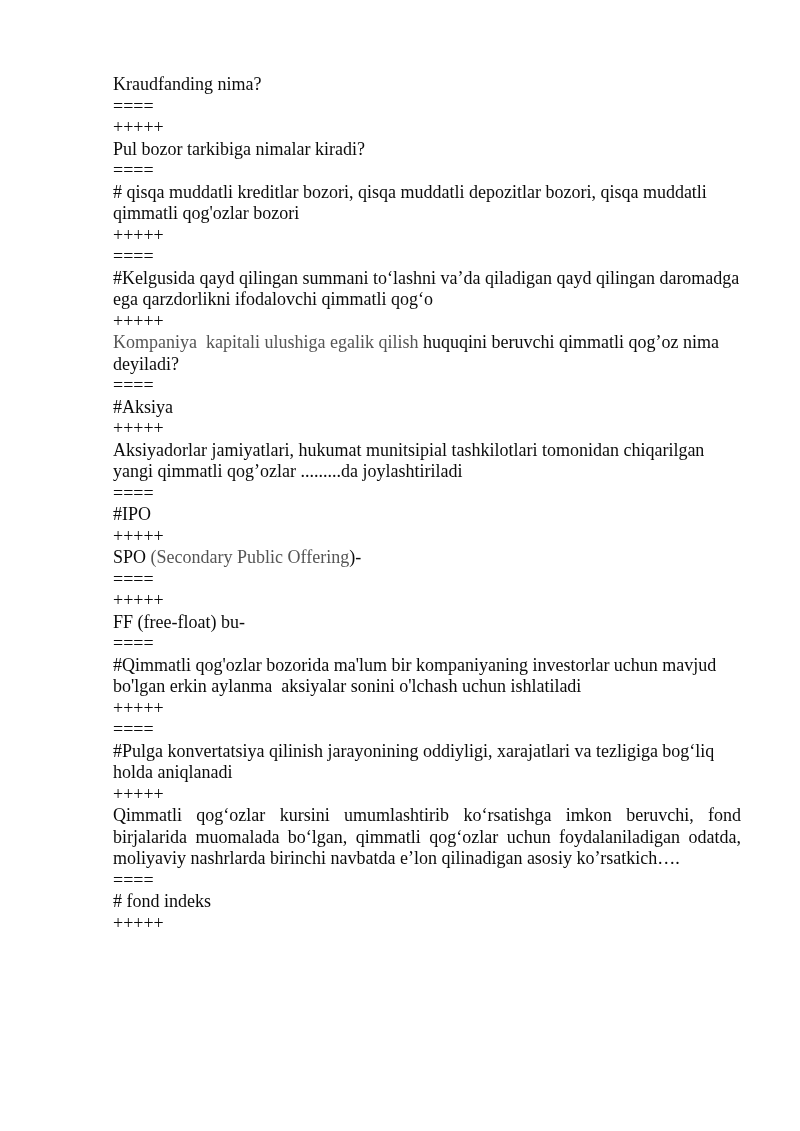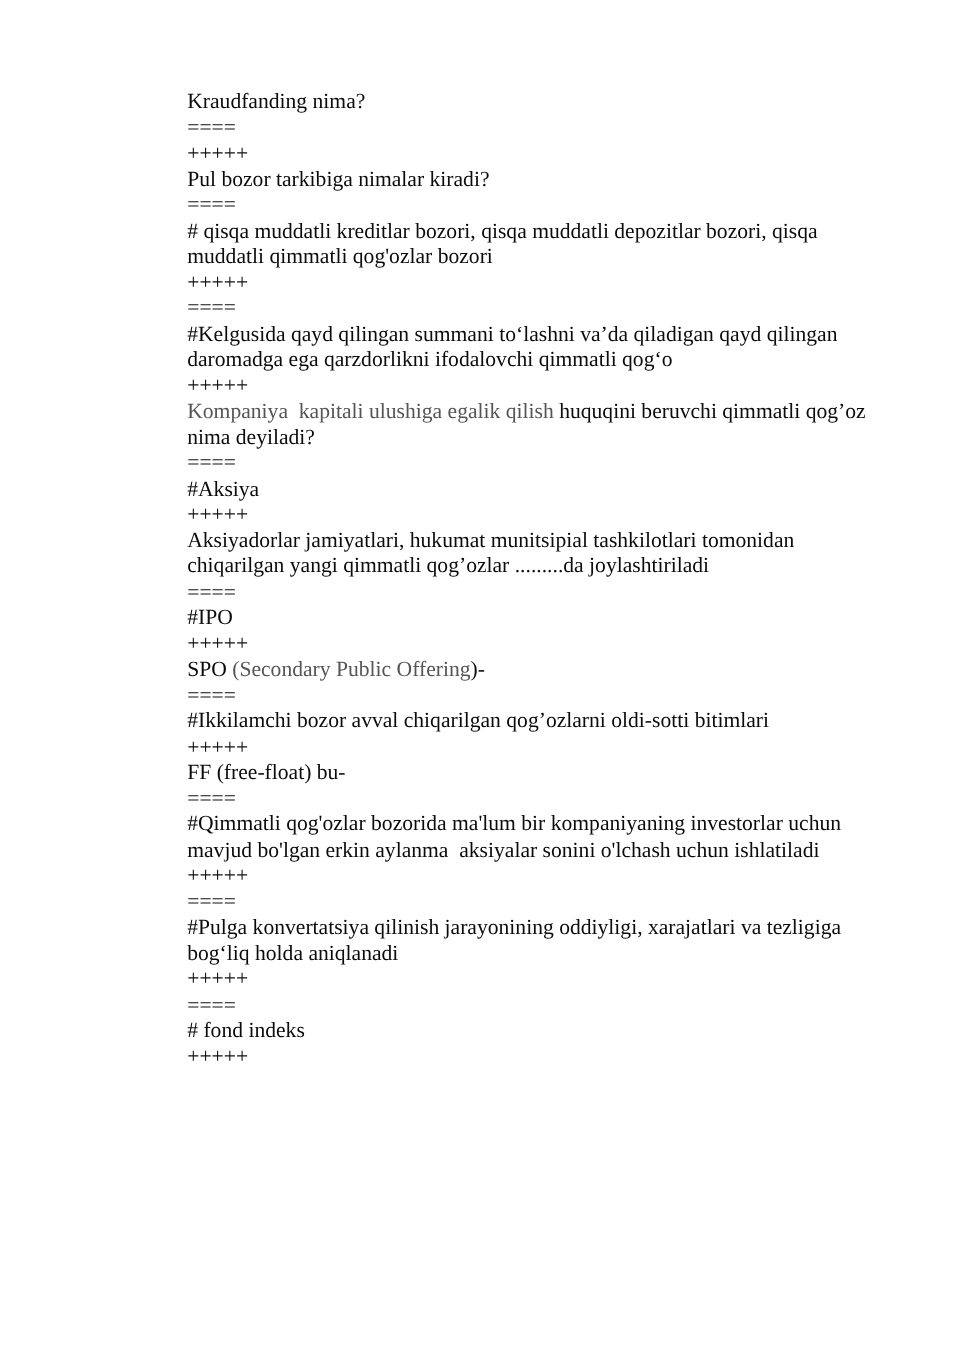--- a/index.html
+++ b/index.html
@@ -19,21 +19,20 @@
     position: absolute;
     left: 113px;
     top: 74px;
     width: 628px;
     font-size: 18px;
     line-height: 21.5px;
     color: var(--text, #0b0b0b);
   }
   .line {
     white-space: pre-wrap; 
-    margin-left: 43px;
   }
   .line.justify {
     white-space: normal;
     text-align: justify;
   }
   .muted {
     color: var(--muted, #555555);
     font-family: Liberation Serif, serif;
   }
 </style>
@@ -55,26 +54,26 @@
       <div class="line"><span class="muted">Kompaniya  kapitali ulushiga egalik qilish</span><span> huquqini beruvchi qimmatli qog’oz nima deyiladi?</span></div>
       <div class="line"><span>====</span></div>
       <div class="line"><span>#Aksiya</span></div>
       <div class="line"><span>+++++</span></div>
       <div class="line"><span>Aksiyadorlar jamiyatlari, hukumat munitsipial tashkilotlari tomonidan chiqarilgan yangi qimmatli qog’ozlar .........da joylashtiriladi</span></div>
       <div class="line"><span>====</span></div>
       <div class="line"><span>#IPO</span></div>
       <div class="line"><span>+++++</span></div>
       <div class="line"><span>SPO </span><span class="muted">(Secondary Public Offering</span><span>)-</span></div>
       <div class="line"><span>====</span></div>
-      <div class="line"><span>#Ikkilamchi bozor avval chiqarilgan qog’ozlarni oldi-sotti bitimlari</span></div>
       <div class="line"><span>+++++</span></div>
       <div class="line"><span>FF (free-float) bu-</span></div>
       <div class="line"><span>====</span></div>
       <div class="line"><span>#Qimmatli qog'ozlar bozorida ma'lum bir kompaniyaning investorlar uchun mavjud bo'lgan erkin aylanma  aksiyalar sonini o'lchash uchun ishlatiladi</span></div>
       <div class="line"><span>+++++</span></div>
       <div class="line"><span>====</span></div>
       <div class="line"><span>#Pulga konvertatsiya qilinish jarayonining oddiyligi, xarajatlari va tezligiga bog‘liq holda aniqlanadi</span></div>
       <div class="line"><span>+++++</span></div>
+      <div class="line justify"><span>Qimmatli qog‘ozlar kursini umumlashtirib ko‘rsatishga imkon beruvchi, fond birjalarida muomalada bo‘lgan, qimmatli qog‘ozlar uchun foydalaniladigan odatda, moliyaviy nashrlarda birinchi navbatda e’lon qilinadigan asosiy ko’rsatkich….</span></div>
       <div class="line"><span>====</span></div>
       <div class="line"><span># fond indeks</span></div>
       <div class="line"><span>+++++</span></div>
     </div>
 </div>
 
 </body></html>

